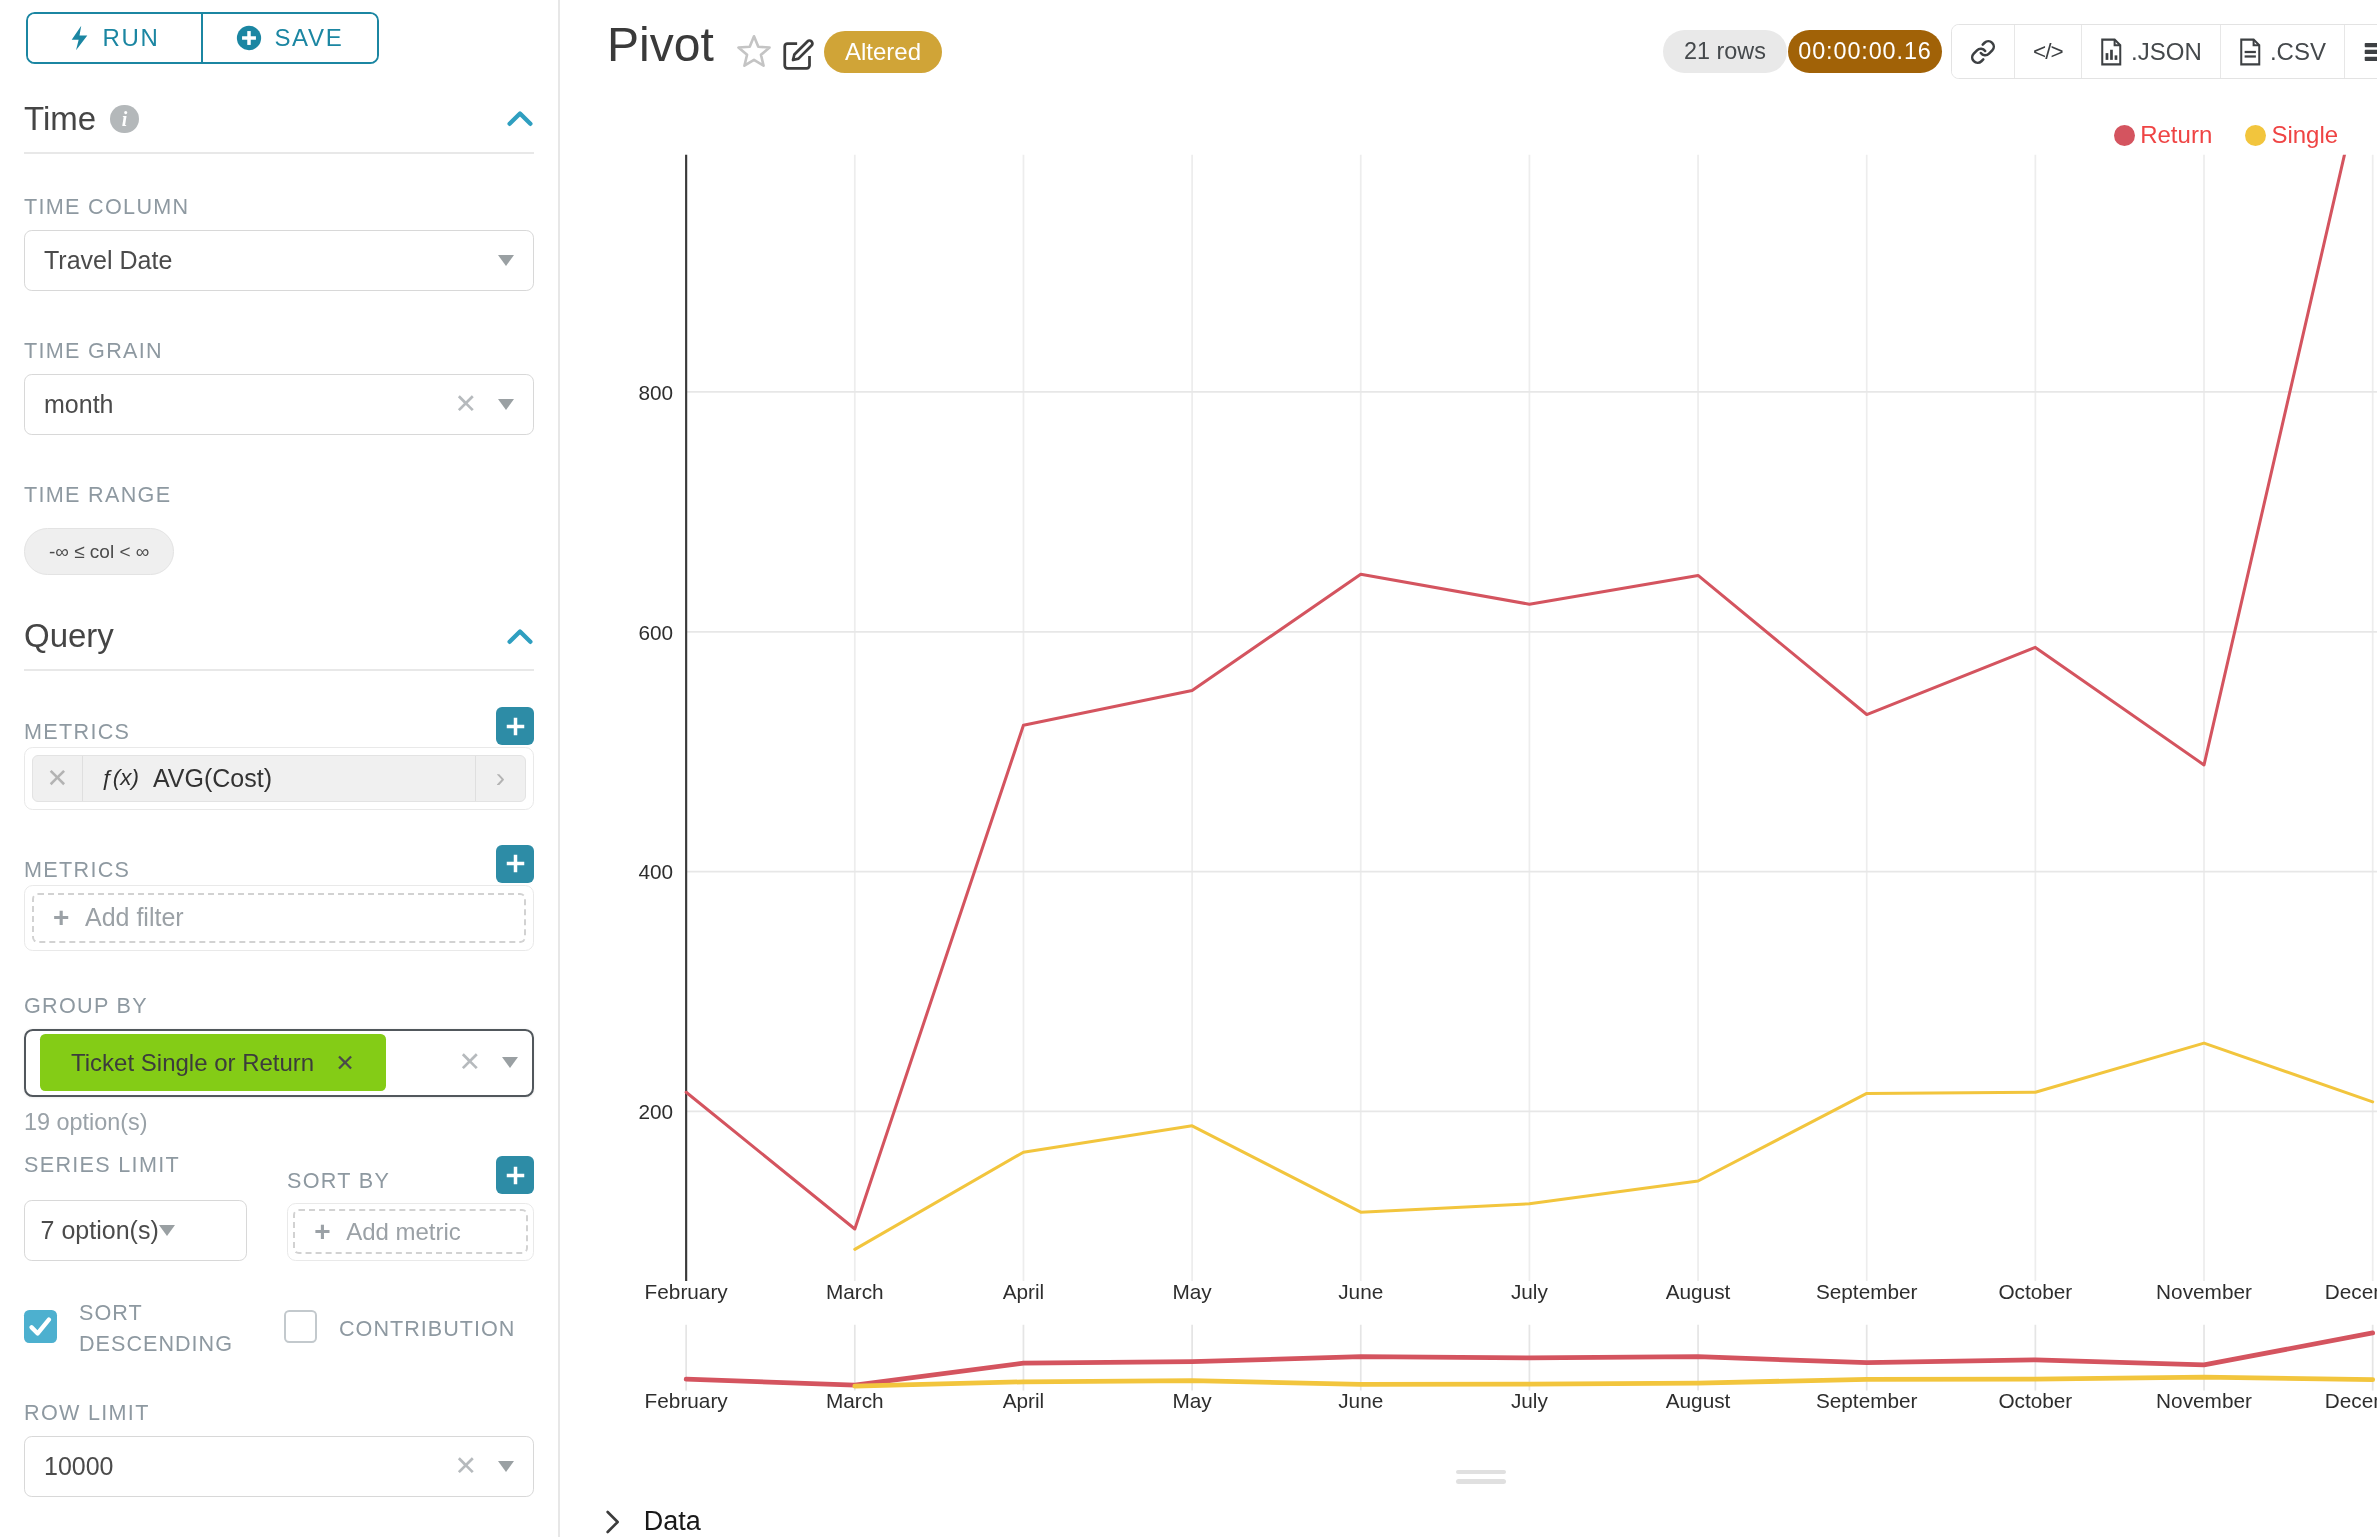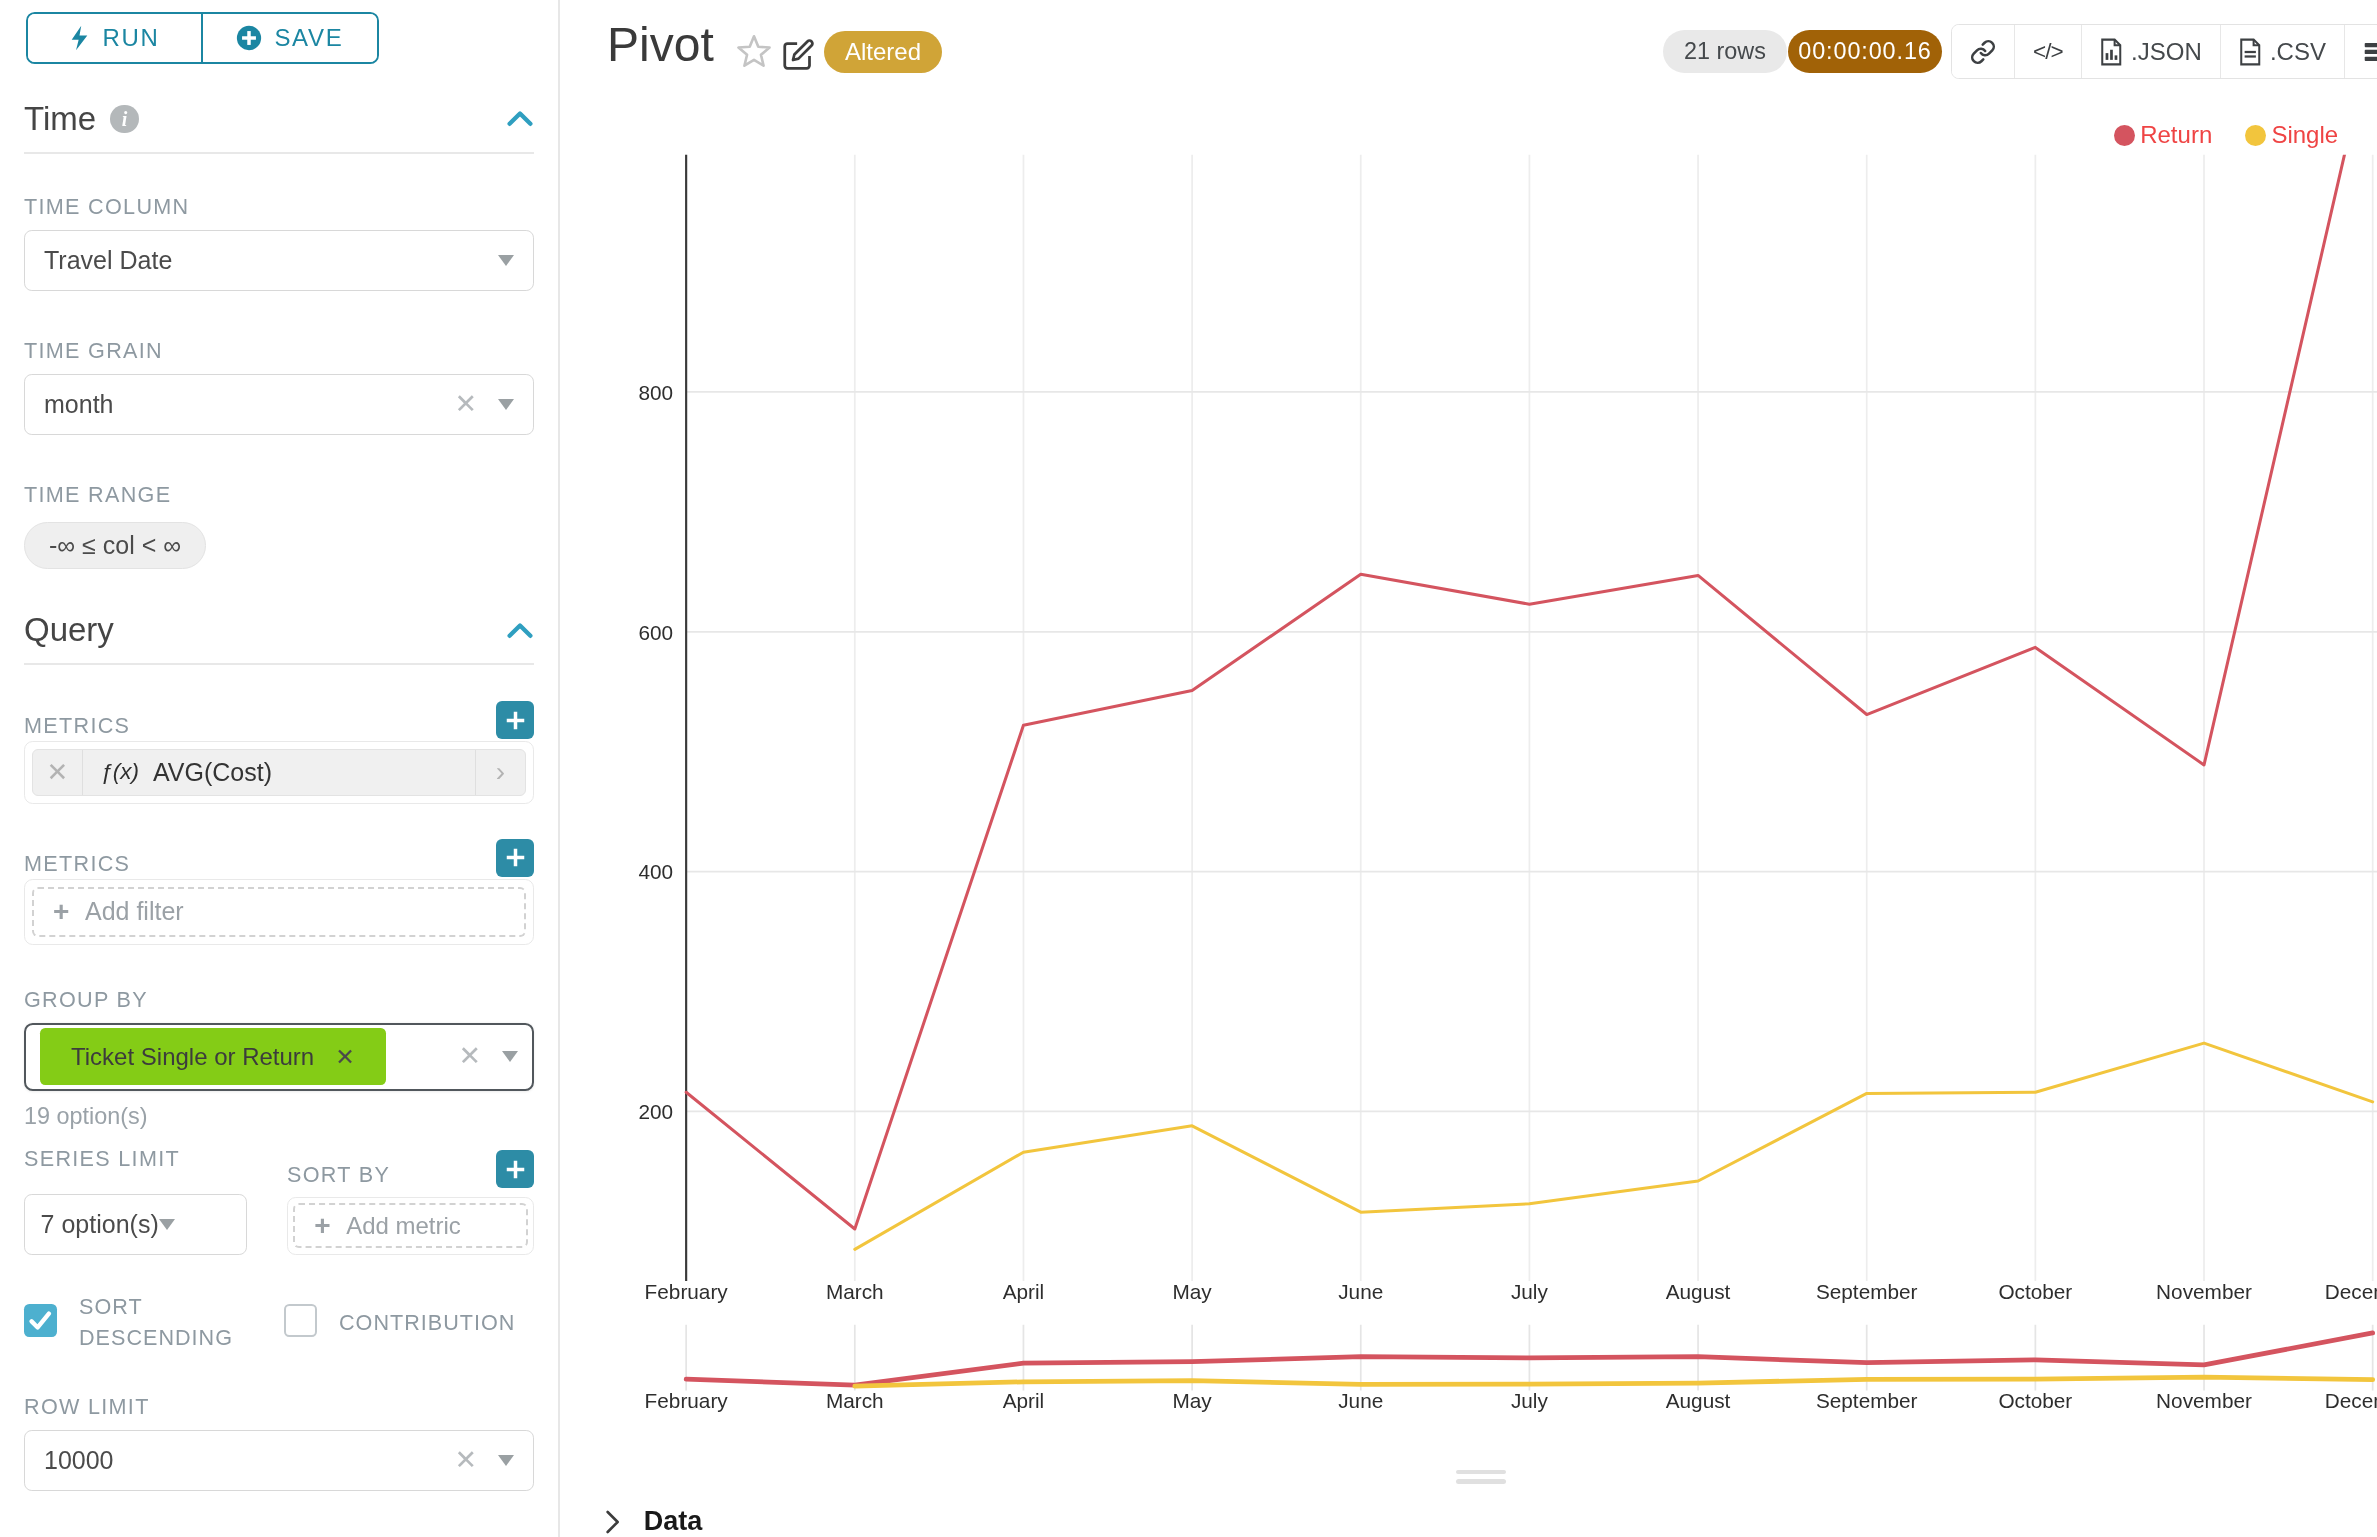--- a/index.html
+++ b/index.html
@@ -19,21 +19,21 @@
   .section-hdr .spacer { flex:1; }
   .info-badge { width:28.6px; height:28.6px; border-radius:50%; background:#b4b8ba; color:#fff; font-size:20px; font-weight:700; display:flex; align-items:center; justify-content:center; font-family:"Liberation Serif",serif; font-style:italic; }
   .hr { height:1.7px; background:#e8e8e8; margin-top:14px; }
 
   .fld-label { font-size:21.6px; color:#8e99a1; letter-spacing:1.3px; }
   .mt-lbl { margin-top:40px; }
   .select { margin-top:10.4px; height:61px; border:1.7px solid #d8d8d8; border-radius:7.8px; display:flex; align-items:center; padding:0 19px; font-size:25px; color:#4b4b4b; background:#fff; }
   .select .grow { flex:1; }
   .caret { width:0; height:0; border-left:8.7px solid transparent; border-right:8.7px solid transparent; border-top:11.3px solid #9aa0a3; }
   .clear-x { color:#b6babd; font-size:27px; margin-right:21px; line-height:1; }
-  .range-pill { display:inline-flex; margin-top:14px; height:47px; align-items:center; padding:0 24px; background:#efefef; border:0.9px solid #e3e3e3; border-radius:23.4px; font-size:25px; color:#4b4b4b; }
+  .range-pill { display:inline-flex; margin-top:20px; height:47px; align-items:center; padding:0 24px; background:#efefef; border:0.9px solid #e3e3e3; border-radius:23.4px; font-size:19px; color:#4b4b4b; }
 
   .row-between { display:flex; align-items:flex-end; justify-content:space-between; }
   .plus-btn { width:38px; height:38px; border-radius:6px; background:#2d8ca6; display:flex; align-items:center; justify-content:center; cursor:pointer; }
 
   .outer-box { margin-top:1.7px; border:1.7px solid #e9e9e9; border-radius:8.7px; padding:7px; background:#fff; }
   .metric-pill { height:47px; background:#f0f0f0; border:1.7px solid #e3e3e3; border-radius:6px; display:flex; align-items:stretch; font-size:25px; color:#333; }
   .metric-x { width:50px; display:flex; justify-content:center; align-items:center; color:#b3b3b3; font-size:26px; border-right:1.7px solid #dfdfdf; }
   .metric-body { flex:1; padding:0 17.3px; display:flex; gap:14px; align-items:center; }
   .fx { font-style:italic; font-size:22.5px; color:#2f2f2f; }
   .metric-chev { width:50px; display:flex; justify-content:center; align-items:center; color:#b3b3b3; font-size:28px; border-left:1.7px solid #dfdfdf; }
@@ -78,21 +78,21 @@
   .legend-item { display:flex; align-items:center; cursor:pointer; }
   .legend .dot { width:21px; height:21px; border-radius:50%; margin-right:5.2px; }
 
   #main-chart { position:absolute; left:0; top:87px; }
   #mini-chart { position:absolute; left:0; top:1323px; }
 
   .drag-handle { position:absolute; left:885px; top:1470px; cursor:row-resize; }
   .drag-handle div { width:50px; height:4.3px; background:#e0e0e0; border-radius:2.6px; margin-bottom:5.2px; }
 
   .data-row { position:absolute; left:33px; top:1506px; display:flex; align-items:center; gap:22.5px; cursor:pointer; }
-  .data-label { font-size:27px; font-weight:700; color:#191919; }
+  .data-label { font-size:27px; font-weight:400; color:#191919; }
 </style>
 </head>
 <body>
 
 <div class="app">
 
   <div class="sidebar">
 
     <div class="btn-group">
       <div class="btn">

